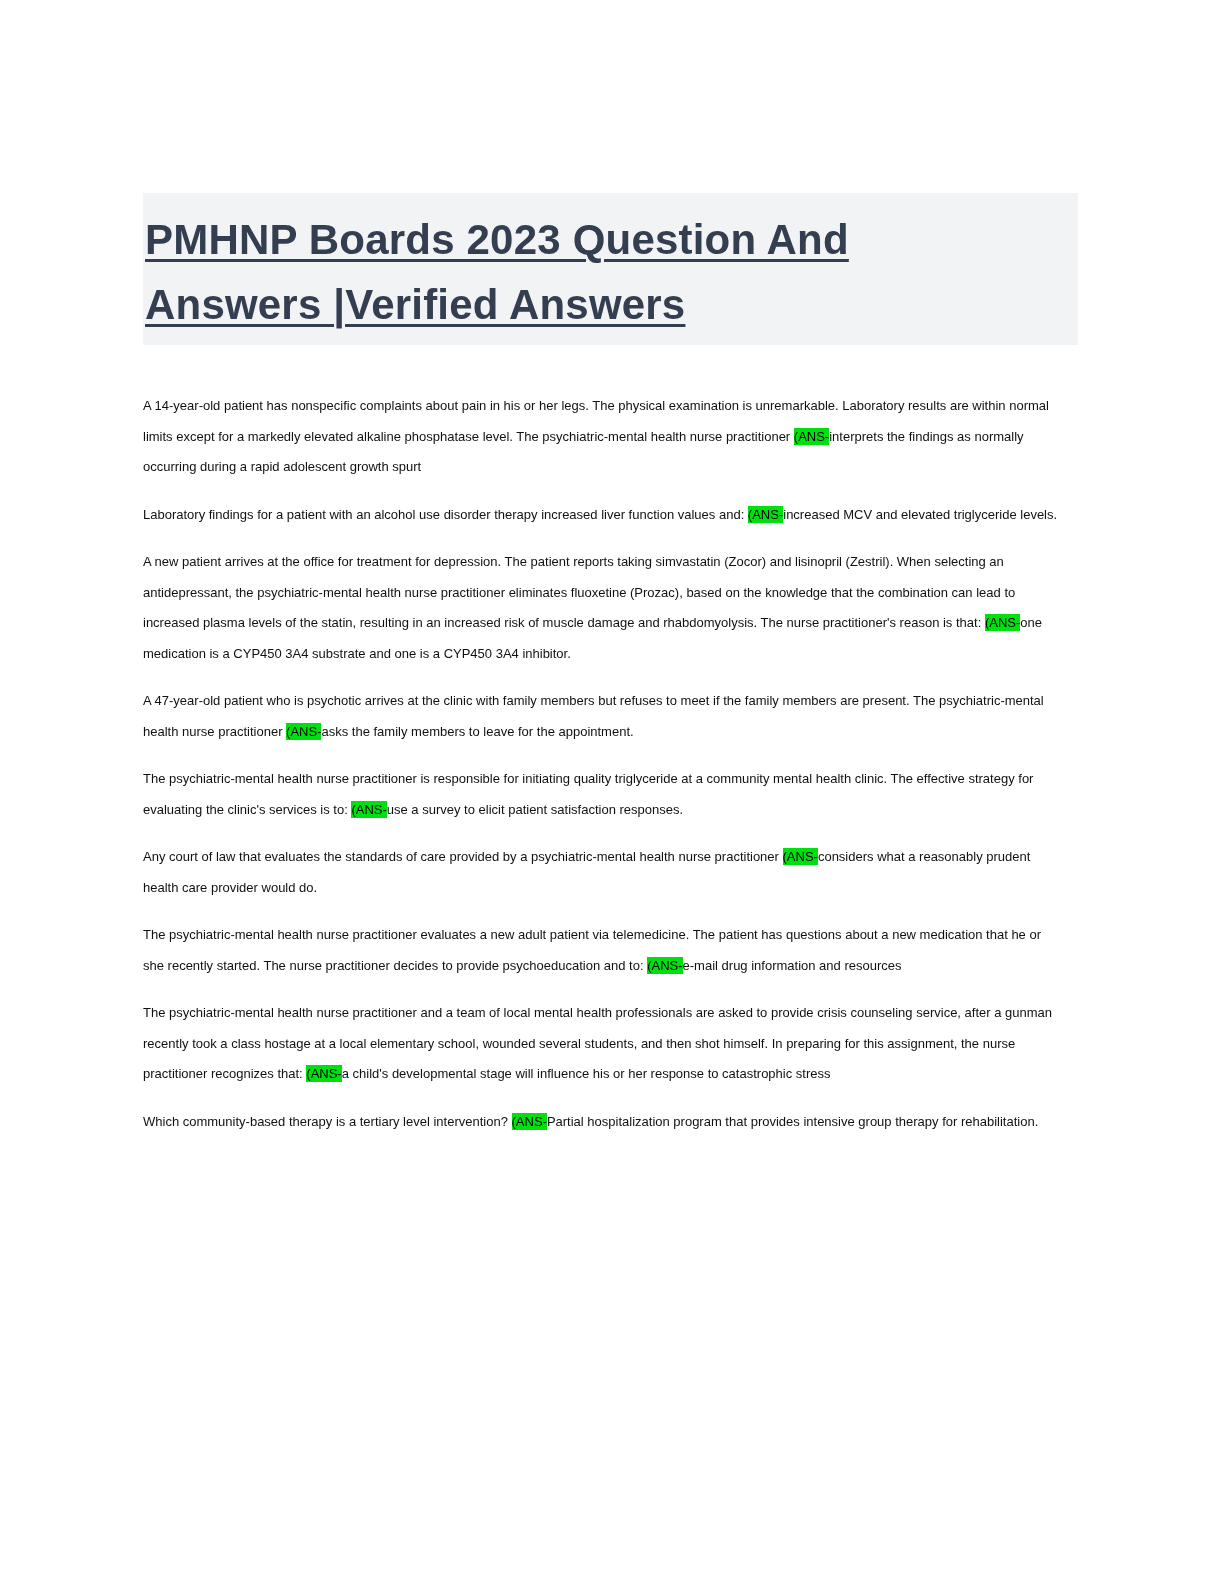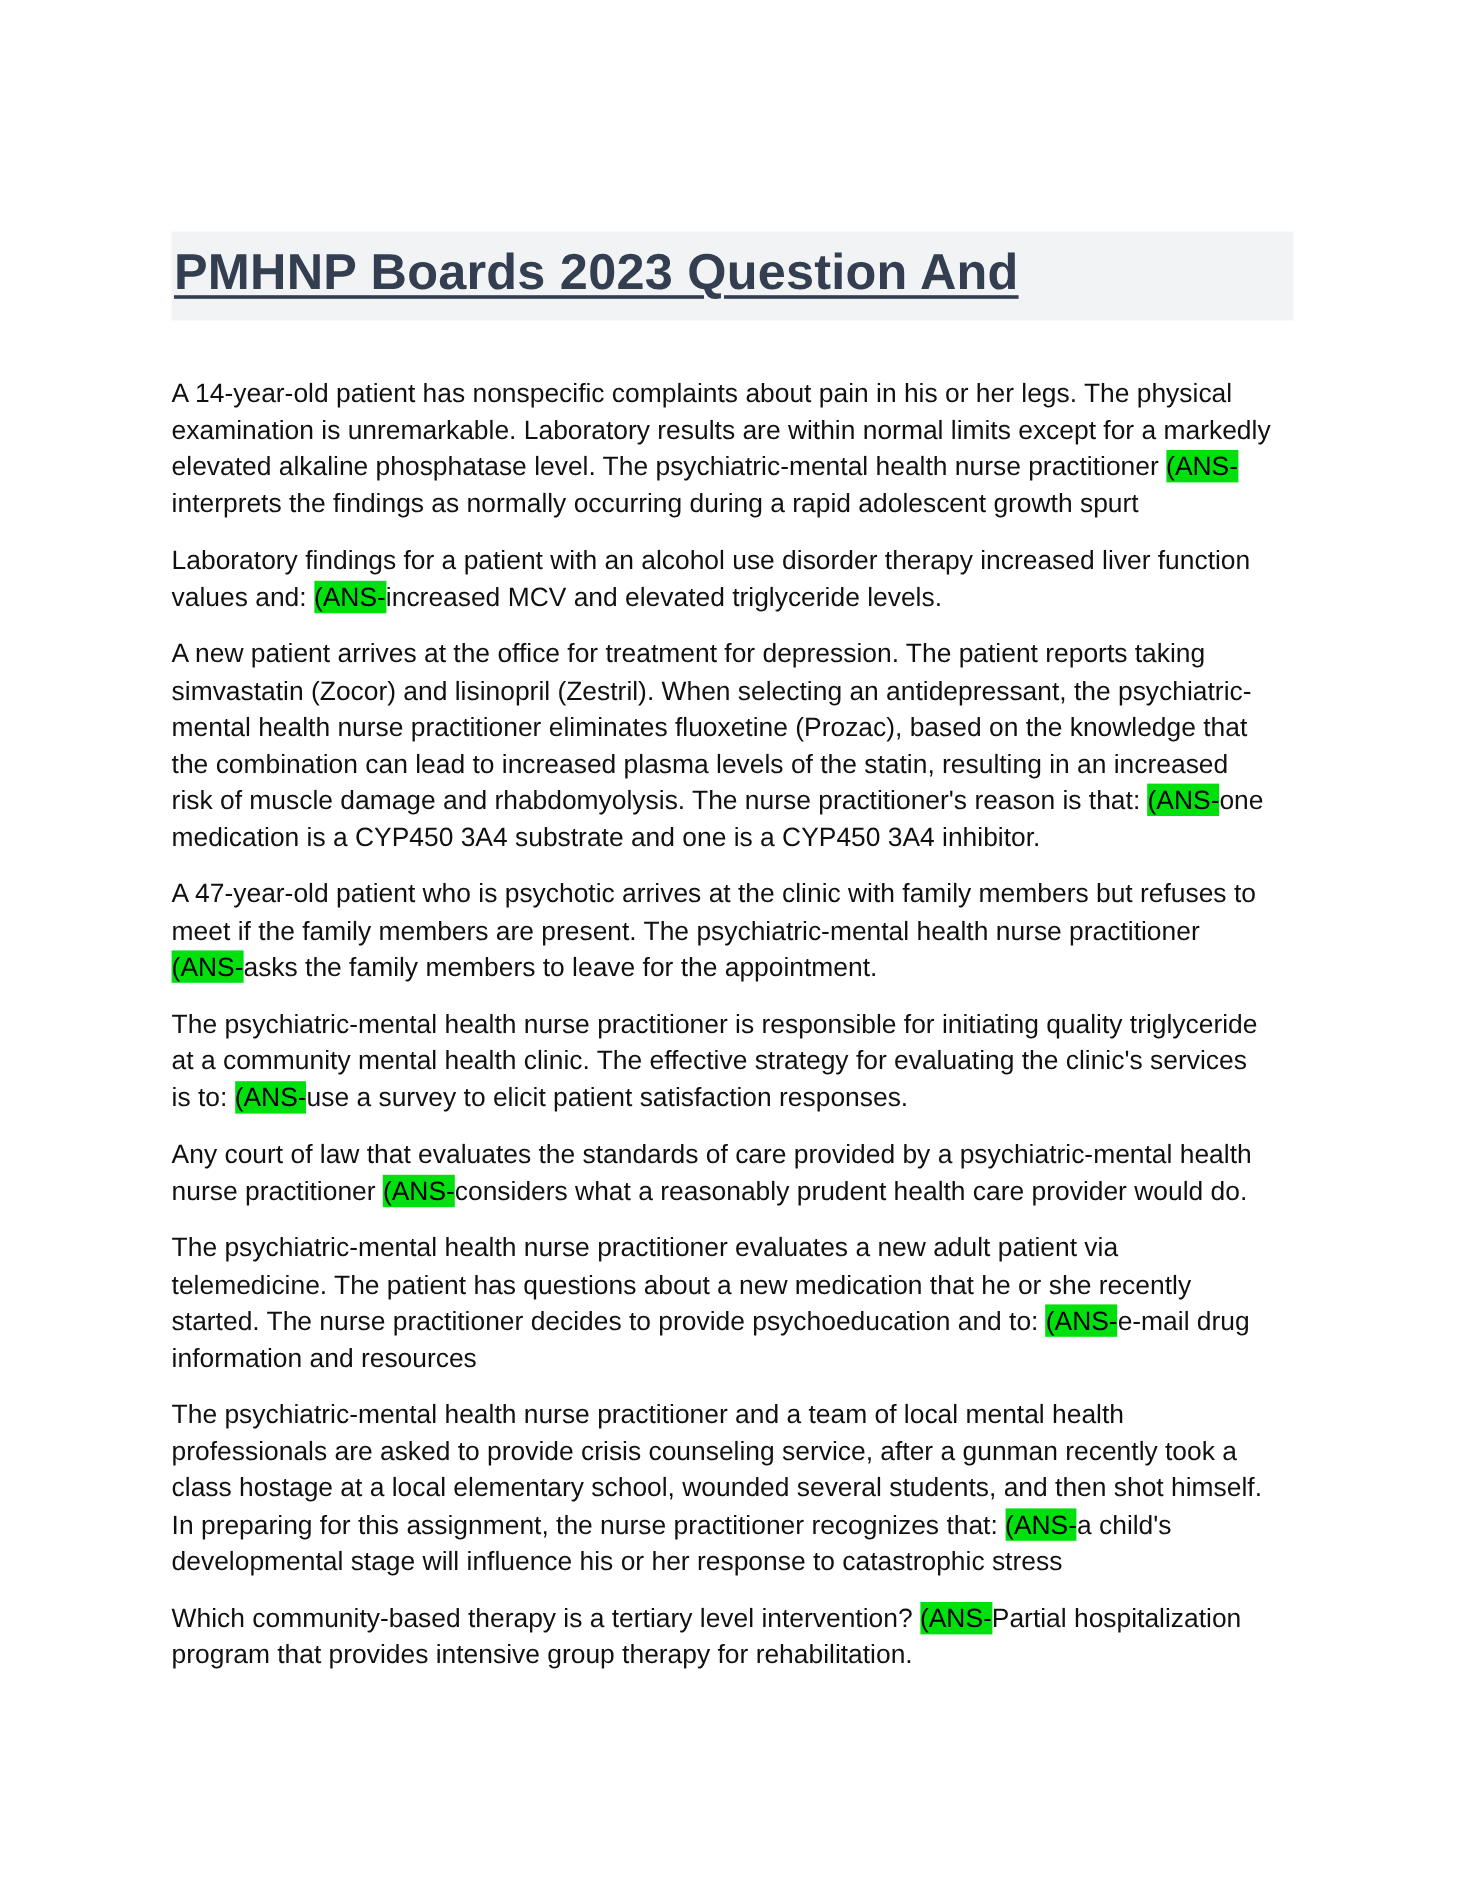--- a/index.html
+++ b/index.html
@@ -24,43 +24,45 @@
   .title-line {
     display: block;
     font-size: 42px;
     line-height: 52px;
     font-weight: bold;
     color: var(--title_text, #333f50);
     text-decoration: underline;
     text-decoration-thickness: 3px;
     text-underline-offset: 5px;
     letter-spacing: 0.2px;
+    margin-top: 13px;
   }
   .content {
     width: 917px;
   }
   .qa {
-    font-size: 22px;
+    font-size: 13px;
     line-height: 30.5px;
     margin-bottom: 17px;
     color: var(--body_text, #111111);
   }
   .qa mark {
     background: var(--highlight, #00e00e);
     color: #000000;
     padding: 1px 0;
   }
 </style>
 </head>
 <body>
 
 <div class="page">
 
   <div class="title-block">
     <span class="title-line">PMHNP Boards 2023 Question And</span>
+    <span class="title-line">Answers |Verified Answers</span>
   </div>
 
   <div class="content">
 
     <p class="qa">
       <span>A 14-year-old patient has nonspecific complaints about pain in his or her legs. The physical examination is unremarkable. Laboratory results are within normal limits except for a markedly elevated alkaline phosphatase level. The psychiatric-mental health nurse practitioner </span><mark>(ANS-</mark><span>interprets the findings as normally occurring during a rapid adolescent growth spurt</span>
     </p>
 
     <p class="qa">
       <span>Laboratory findings for a patient with an alcohol use disorder therapy increased liver function values and: </span><mark>(ANS-</mark><span>increased MCV and elevated triglyceride levels.</span>

